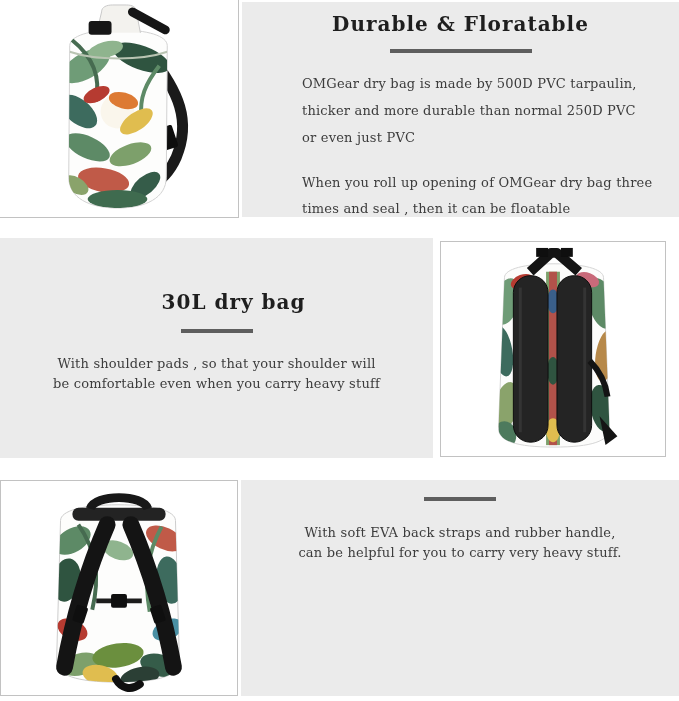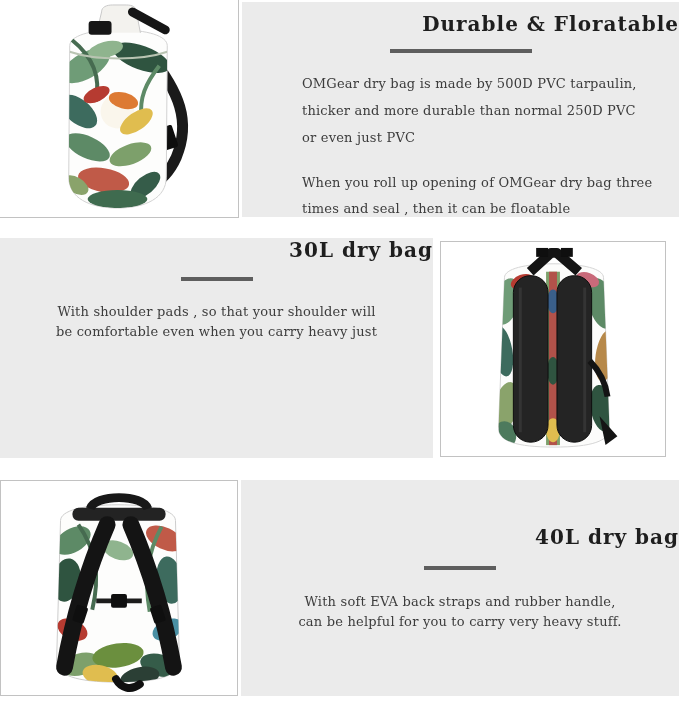--- a/index.html
+++ b/index.html
@@ -22,24 +22,24 @@
 
   
   .panel{background:#ebebeb;color:#3c3c3c;}
   .panel-top{left:242px;top:2px;width:437px;height:215px;}
   .panel-mid{left:0;top:238px;width:433px;height:220px;text-align:center;}
   .panel-bottom{left:241px;top:480px;width:438px;height:216px;text-align:center;}
 
   h2.section-title{
     margin:0;padding:0;
     font-size:20px;font-weight:600;color:#1e1e1e;
-    letter-spacing:1px;text-align:right;
+    letter-spacing:1px;text-align:center;
   }
   .panel-top h2{margin-top:10px;}
-  .panel-mid h2{padding-left:34px;}
+  .panel-mid h2{margin-top:52px;padding-left:34px;}
   .panel-bottom h2{margin-top:45px;}
 
   .rule{height:4px;background:#5e5e5e;margin:13px auto 0;}
   .rule-wide{width:142px;}
   .rule-narrow{width:72px;}
   .panel-mid .rule{margin-top:15px;}
   .panel-bottom .rule{margin-top:17px;}
 
   p.body-text{
     margin:0;white-space:pre-line;
@@ -100,21 +100,21 @@
 thicker and more durable than normal 250D PVC
 or even just PVC</p>
     <p class="body-text p2">When you roll up opening of OMGear dry bag three
 times and seal , then it can be floatable</p>
   </div>
 
   <div class="abs panel panel-mid">
     <h2 class="section-title">30L dry bag</h2>
     <div class="rule rule-narrow"></div>
     <p class="body-text">With shoulder pads , so that your shoulder will
-be comfortable even when you carry heavy just</p>
+be comfortable even when you carry heavy stuff</p>
   </div>
 
   <figure class="abs card-mid" style="margin:0;">
     <svg viewBox="0 0 226 216">
       <defs>
         <clipPath id="bag2">
           <path d="M64,36 C64,27 85,22 114,22 C143,22 164,27 164,36 L170,188 C170,201 152,207 114,207 C76,207 58,201 58,188 Z"></path>
         </clipPath>
       </defs>
       <path d="M64,36 C64,27 85,22 114,22 C143,22 164,27 164,36 L170,188 C170,201 152,207 114,207 C76,207 58,201 58,188 Z" fill="#fcfcfb" stroke="#d5d5d5"></path>
@@ -183,19 +183,18 @@
       <path d="M96,121 L142,121" stroke="#1c1c1c" stroke-width="5"></path>
       <rect x="111" y="114" width="16" height="14" rx="2" fill="#0f0f0f"></rect>
       <rect x="74" y="126" width="12" height="17" rx="2" fill="#0f0f0f" transform="rotate(18 80 134)"></rect>
       <rect x="152" y="126" width="12" height="17" rx="2" fill="#0f0f0f" transform="rotate(-18 158 134)"></rect>
 
       <path d="M116,200 C121,209 131,212 140,205" stroke="#101010" stroke-width="8" fill="none" stroke-linecap="round"></path>
     </svg>
   </figure>
 
   <div class="abs panel panel-bottom">
-    <h2 class="section-title">40L dry bag</h2>
     <div class="rule rule-narrow"></div>
     <p class="body-text">With soft EVA back straps and rubber handle,
 can be helpful for you to carry very heavy stuff.</p>
   </div>
 
 </div>
 
 </body></html>

